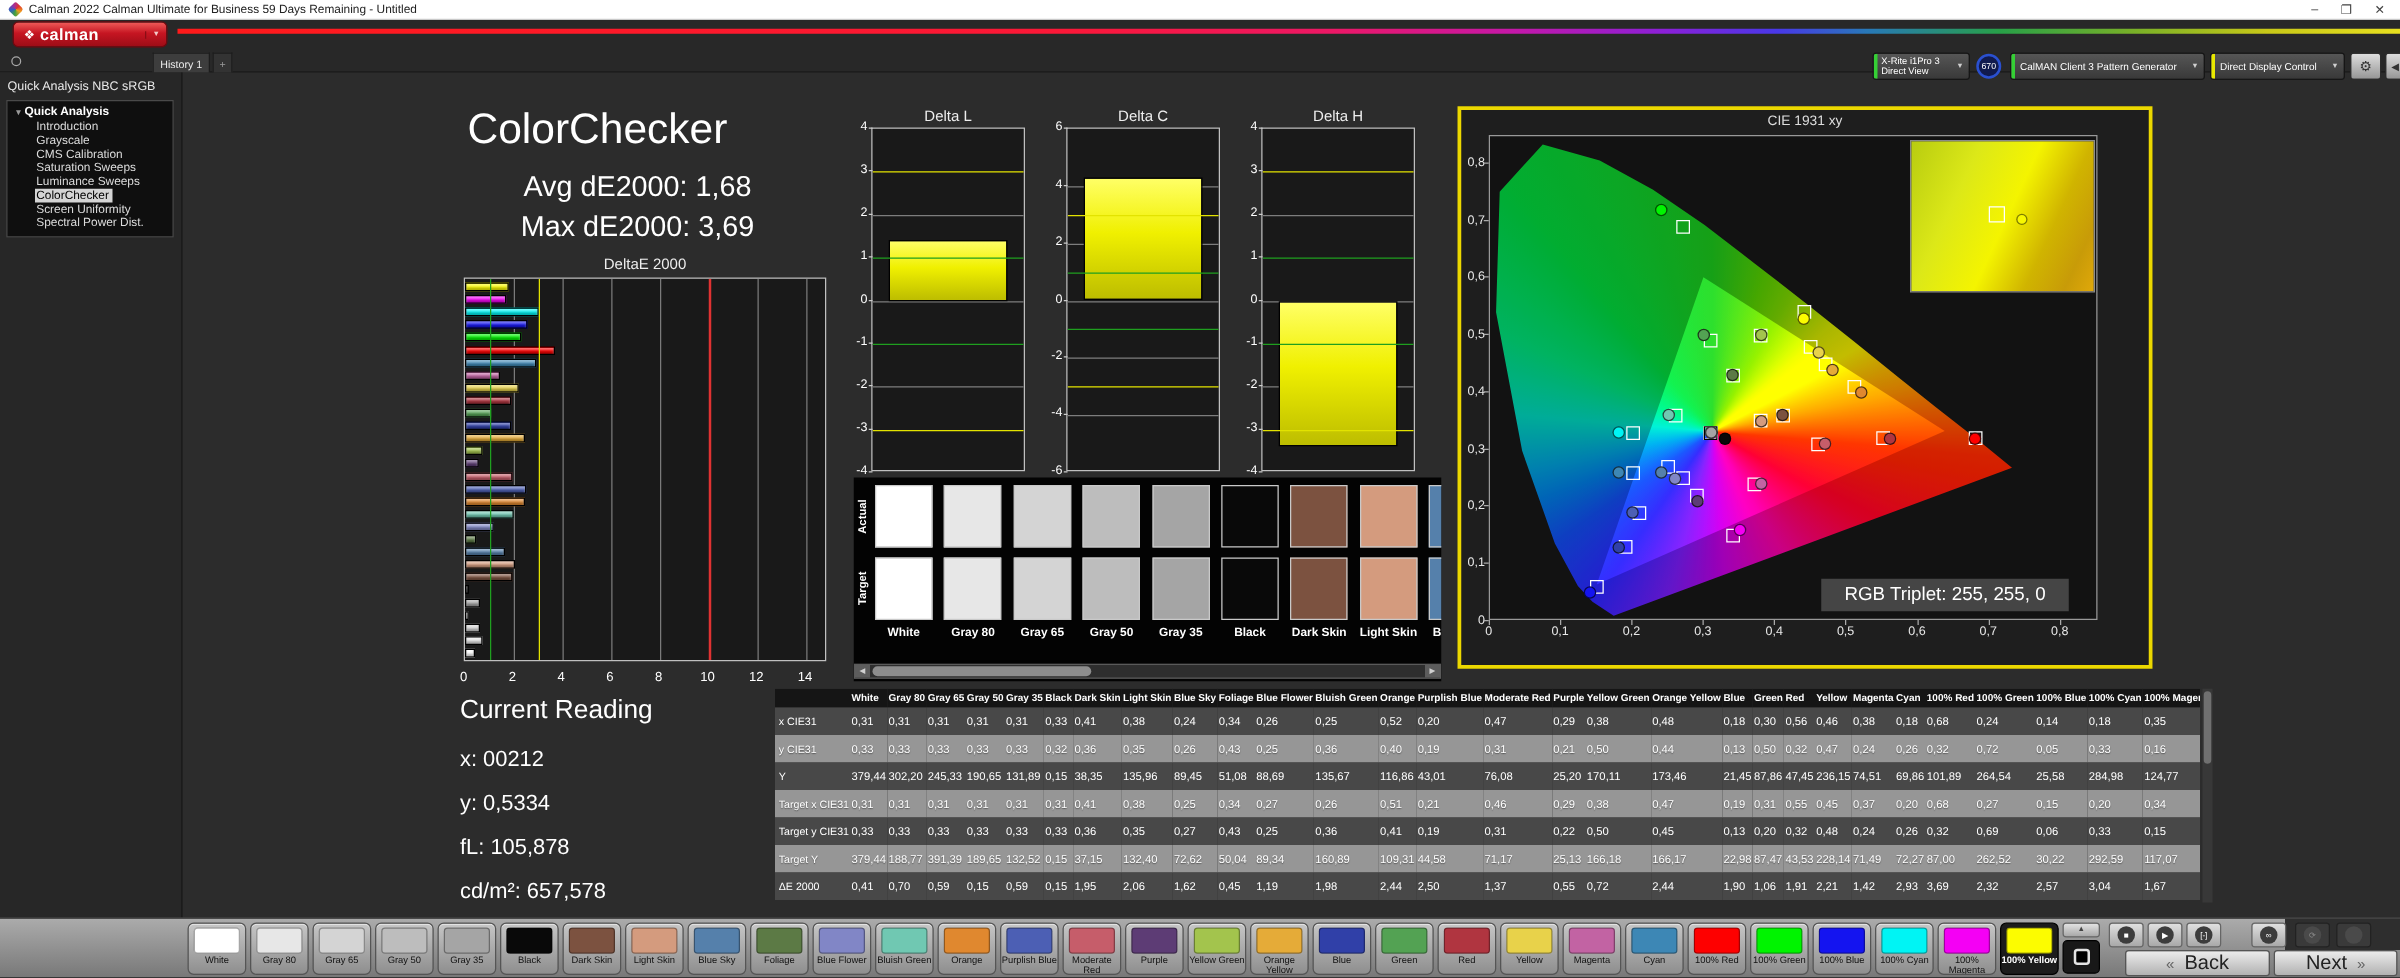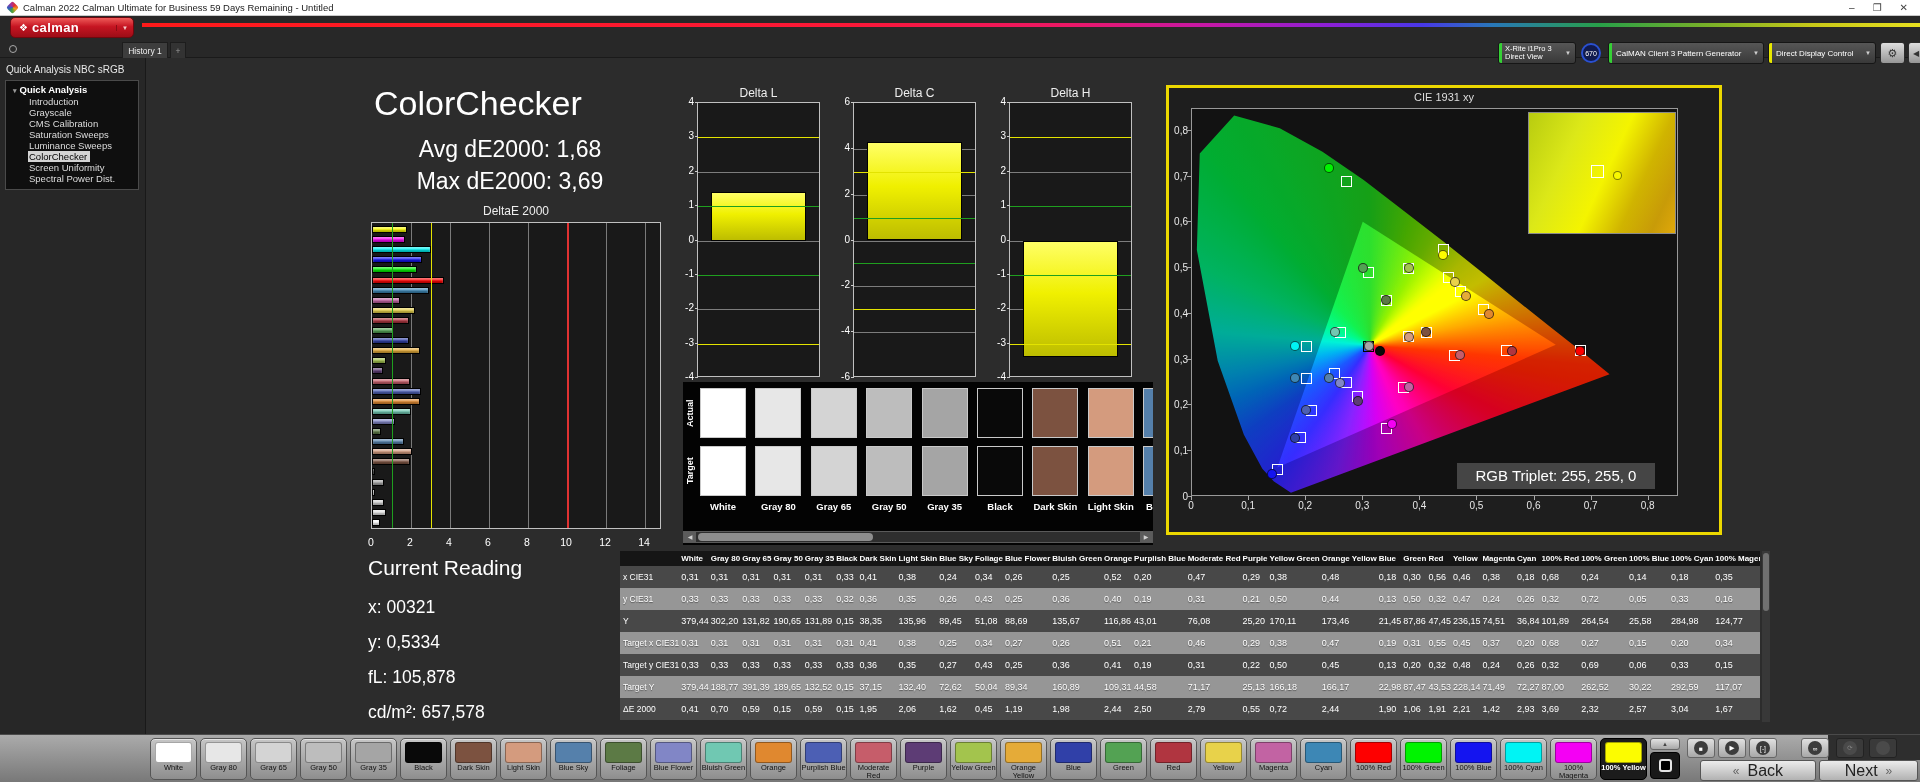--- a/index.html
+++ b/index.html
@@ -499,21 +499,21 @@
         <div class="cie-tm" style="position: absolute; left: 18px; top: 316.491px; width: 4px; height: 1px;"></div>
         <div class="cie-yt" style="position: absolute; left: 0px; top: 357.245px;">0,1</div>
         <div class="cie-tm" style="position: absolute; left: 18px; top: 362.245px; width: 4px; height: 1px;"></div>
         <div class="cie-yt" style="position: absolute; left: 0px; top: 403px;">0</div>
         <div class="cie-tm" style="position: absolute; left: 18px; top: 408px; width: 4px; height: 1px;"></div>
       </div>
   </div>
 
   <div class="abs" id="cr">
     <div class="h">Current Reading</div>
-    <div class="v">x: 00321</div>
+    <div class="v">x: 00212</div>
     <div class="v">y: 0,5334</div>
     <div class="v">fL: 105,878</div>
     <div class="v">cd/m²: 657,578</div>
   </div>
 
   <div class="abs" id="tbl-wrap">
     <table id="datatable">
         <thead>
           <tr>
             <th></th>
@@ -610,42 +610,42 @@
             <td>0,32</td>
             <td>0,72</td>
             <td>0,05</td>
             <td>0,33</td>
             <td>0,16</td>
           </tr>
           <tr class="dark">
             <td class="rowlabel">Y</td>
             <td>379,44</td>
             <td>302,20</td>
-            <td>131,82</td>
+            <td>245,33</td>
             <td>190,65</td>
             <td>131,89</td>
             <td>0,15</td>
             <td>38,35</td>
             <td>135,96</td>
             <td>89,45</td>
             <td>51,08</td>
             <td>88,69</td>
             <td>135,67</td>
             <td>116,86</td>
             <td>43,01</td>
             <td>76,08</td>
             <td>25,20</td>
             <td>170,11</td>
             <td>173,46</td>
             <td>21,45</td>
             <td>87,86</td>
             <td>47,45</td>
             <td>236,15</td>
             <td>74,51</td>
-            <td>36,84</td>
+            <td>69,86</td>
             <td>101,89</td>
             <td>264,54</td>
             <td>25,58</td>
             <td>284,98</td>
             <td>124,77</td>
           </tr>
           <tr class="light">
             <td class="rowlabel">Target x CIE31</td>
             <td>0,31</td>
             <td>0,31</td>
@@ -750,21 +750,21 @@
             <td>0,59</td>
             <td>0,15</td>
             <td>1,95</td>
             <td>2,06</td>
             <td>1,62</td>
             <td>0,45</td>
             <td>1,19</td>
             <td>1,98</td>
             <td>2,44</td>
             <td>2,50</td>
-            <td>2,79</td>
+            <td>1,37</td>
             <td>0,55</td>
             <td>0,72</td>
             <td>2,44</td>
             <td>1,90</td>
             <td>1,06</td>
             <td>1,91</td>
             <td>2,21</td>
             <td>1,42</td>
             <td>2,93</td>
             <td>3,69</td>

